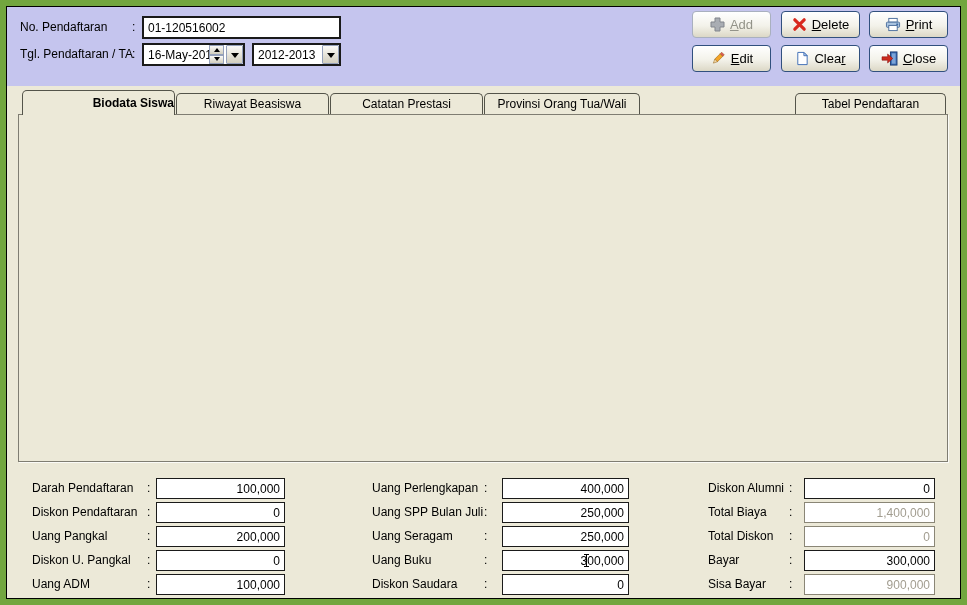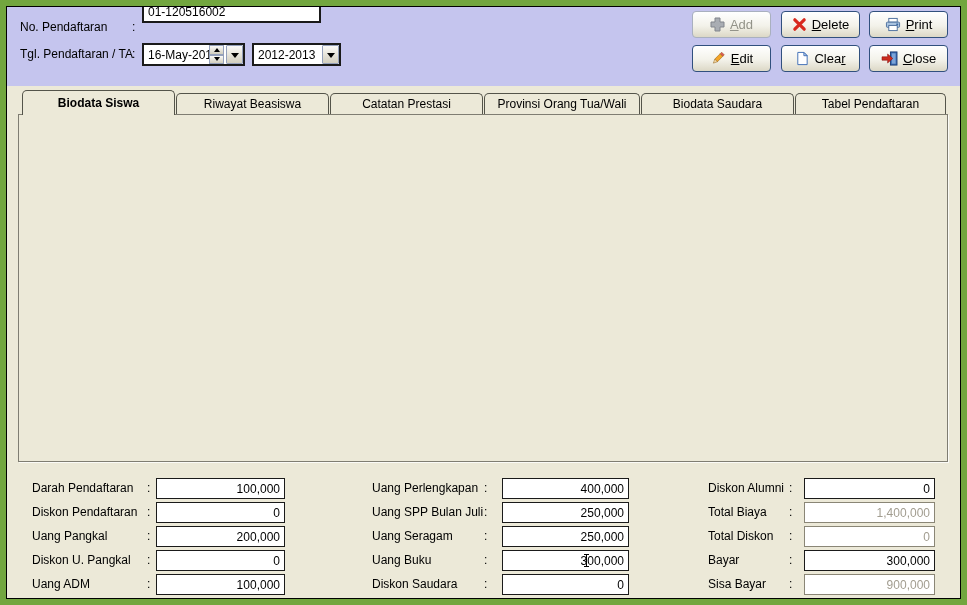--- a/index.html
+++ b/index.html
@@ -32,41 +32,41 @@
   .spin .tu::after{border-bottom:4px solid #000;margin-top:-3px;}
   .spin .td::after{border-top:4px solid #000;margin-bottom:-3px;}
   .btn{position:absolute;width:79px;height:27px;box-sizing:border-box;border:1px solid #31507e;border-radius:4px;
        background:linear-gradient(#ffffff,#f3f2ea 55%,#dcd8c6);display:flex;align-items:center;justify-content:center;
        gap:5px;font-size:13px;cursor:default;}
   .btn.disabled{color:#939389;border-color:#a9b0bf;}
   .key{text-decoration:underline;}
   .tab{position:absolute;top:93px;height:21px;box-sizing:border-box;background:#ece9d8;
        border:1px solid #54544a;border-bottom:none;border-radius:5px 5px 0 0;
        display:flex;align-items:center;justify-content:center;z-index:3;}
-  .tab.active{top:90px;height:25px;font-weight:bold;z-index:6;background:#ece9d8;}
+  .tab.active{top:90px;height:25px;font-weight:bold;z-index:6;background:#ece9d8;justify-content:flex-end;}
   .panel{position:absolute;left:18px;top:114px;width:930px;height:348px;box-sizing:border-box;
          border:1px solid #7f7d72;background:#ece9d8;z-index:1;box-shadow:1px 1px 0 rgba(255,255,255,.8);}
   .fbtn{position:absolute;box-sizing:border-box;border:2px solid #2f456d;border-radius:2px;
         background:linear-gradient(#ffffff,#eceadb 60%,#ddd9c8);display:flex;align-items:center;justify-content:center;
         font-weight:bold;font-size:12.5px;box-shadow:1px 1px 0 #9a978a;}
   .ibeam{position:absolute;right:41px;top:3px;width:1px;height:13px;background:#000;}
   .ibeam::before,.ibeam::after{content:"";position:absolute;left:-2px;width:5px;height:1px;background:#000;}
   .ibeam::before{top:0;} .ibeam::after{bottom:0;}
   svg{display:block;}
 </style>
 </head>
 <body>
 
 <div class="win">
   <div class="header-bg"></div>
   <div class="body-bg"></div>
 
   <div class="lbl" style="left:20px;top:20px">No. Pendaftaran</div>
   <div class="colon" style="left:132px;top:20px">:</div>
-  <div class="fld b2" style="left:142px;top:0;width:179px">01-120516002</div>
+  <div class="fld b2" style="left:142px;top:16px;width:199px">01-120516002</div>
 
   <div class="lbl" style="left:20px;top:47px">Tgl. Pendaftaran / TA</div>
   <div class="colon" style="left:132px;top:47px">:</div>
   <div class="fld b2" style="left:142px;top:43px;width:103px;padding-right:38px">
     <span>16-May-2012</span>
     <span class="spin">
         <i class="tu"></i>
         <i class="td"></i>
       </span>
     <span class="dbtn">
@@ -132,23 +132,20 @@
     </div>
   <div class="tab" style="left:176px;width:153px">
       <span>Riwayat Beasiswa</span>
     </div>
   <div class="tab" style="left:330px;width:153px">
       <span>Catatan Prestasi</span>
     </div>
   <div class="tab" style="left:484px;width:156px">
       <span>Provinsi Orang Tua/Wali</span>
     </div>
-  <div class="tab" style="left:641px;width:153px">
-      <span>Biodata Saudara</span>
-    </div>
   <div class="tab" style="left:795px;width:151px">
       <span>Tabel Pendaftaran</span>
     </div>
 
   <div class="panel"></div>
 
   <div class="lbl" style="left:36px;top:139px">NIS</div>
   <div class="colon" style="left:138px;top:139px">:</div>
   <div class="fld" style="left:155px;top:135px;width:242px">000002</div>
 

